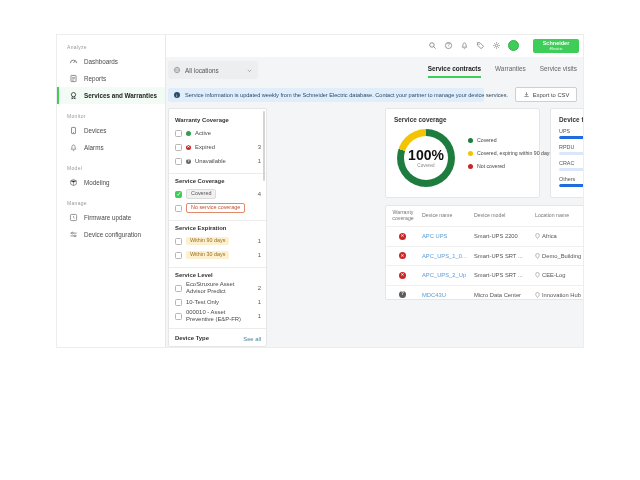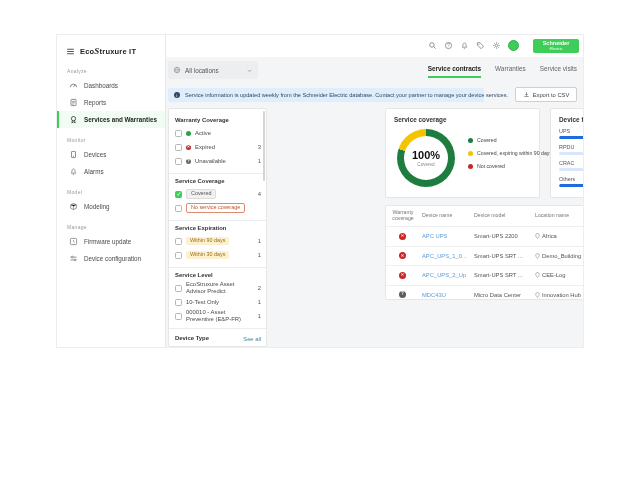--- a/index.html
+++ b/index.html
@@ -65,21 +65,21 @@
   .chip.danger-outline{background:#fff;border:1px solid #dd8a6d;color:#c0512d}
   .fdivider{border-top:1px solid #ececec;margin:5px -5px 4px -6px}
   .see-all{font-size:5.8px;color:#42859c;cursor:pointer}
   .fsec-bottom{display:flex;justify-content:space-between;align-items:center}
 
   
   .cov-card{left:220px;top:51px;width:155px;height:90px;padding:7px 8px}
   .donut{position:absolute;left:11px;top:20px;width:58px;height:58px;border-radius:50%}
   .donut-hole{position:absolute;left:7px;top:7px;width:44px;height:44px;border-radius:50%;background:#fff;
               display:flex;flex-direction:column;align-items:center;justify-content:center}
-  .donut-val{font-size:11px;font-weight:bold;color:#111;line-height:1}
+  .donut-val{font-size:14px;font-weight:bold;color:#111;line-height:1}
   .donut-sub{font-size:4.6px;color:#888;margin-top:1px}
   .legend{position:absolute;left:82px;top:28px;display:flex;flex-direction:column;gap:7px}
   .leg-row{display:flex;align-items:center;gap:4px}
   .leg-dot{width:5px;height:5px;border-radius:50%;flex:0 0 auto}
   .leg-lab{font-size:5.2px;color:#444;white-space:nowrap}
 
   
   .dt-card{left:385px;top:51px;width:136px;height:90px;padding:7px 8px}
   .dtrow{margin-top:5px}
   .dthead{display:flex;justify-content:space-between;align-items:baseline;margin-bottom:2px}
@@ -104,28 +104,20 @@
   .wicon.expired::after{content:"✕";font-size:4px}
   .wicon.unavailable{background:#5c5c5c}
   .wicon.unavailable::after{content:"?";font-size:4.6px}
 </style>
 </head>
 <body>
 
 <div class="app">
 
   <div class="sidebar">
-    <div class="logo-row">
-      <span class="icn">
-        <svg width="9" height="9" viewBox="0 0 16 16">
-            <path d="M2 4h12M2 8h12M2 12h12" stroke="#444" stroke-width="1.6"></path>
-          </svg>
-      </span>
-      <span class="logo-text"><span>Eco</span><span class="sg">S</span><span>truxure IT</span></span>
-    </div>
 
     <div class="nav-label">Analyze</div>
     <div class="nav-item">
       <span class="icn">
         <svg width="9" height="9" viewBox="0 0 16 16">
             <path d="M2.5 11a5.5 5.5 0 0 1 11 0" stroke="#666" stroke-width="1.4" fill="none"></path>
             <path d="M8 10.5 11 7" stroke="#666" stroke-width="1.4"></path>
           </svg>
       </span>
       <span class="nlab">Dashboards</span>

